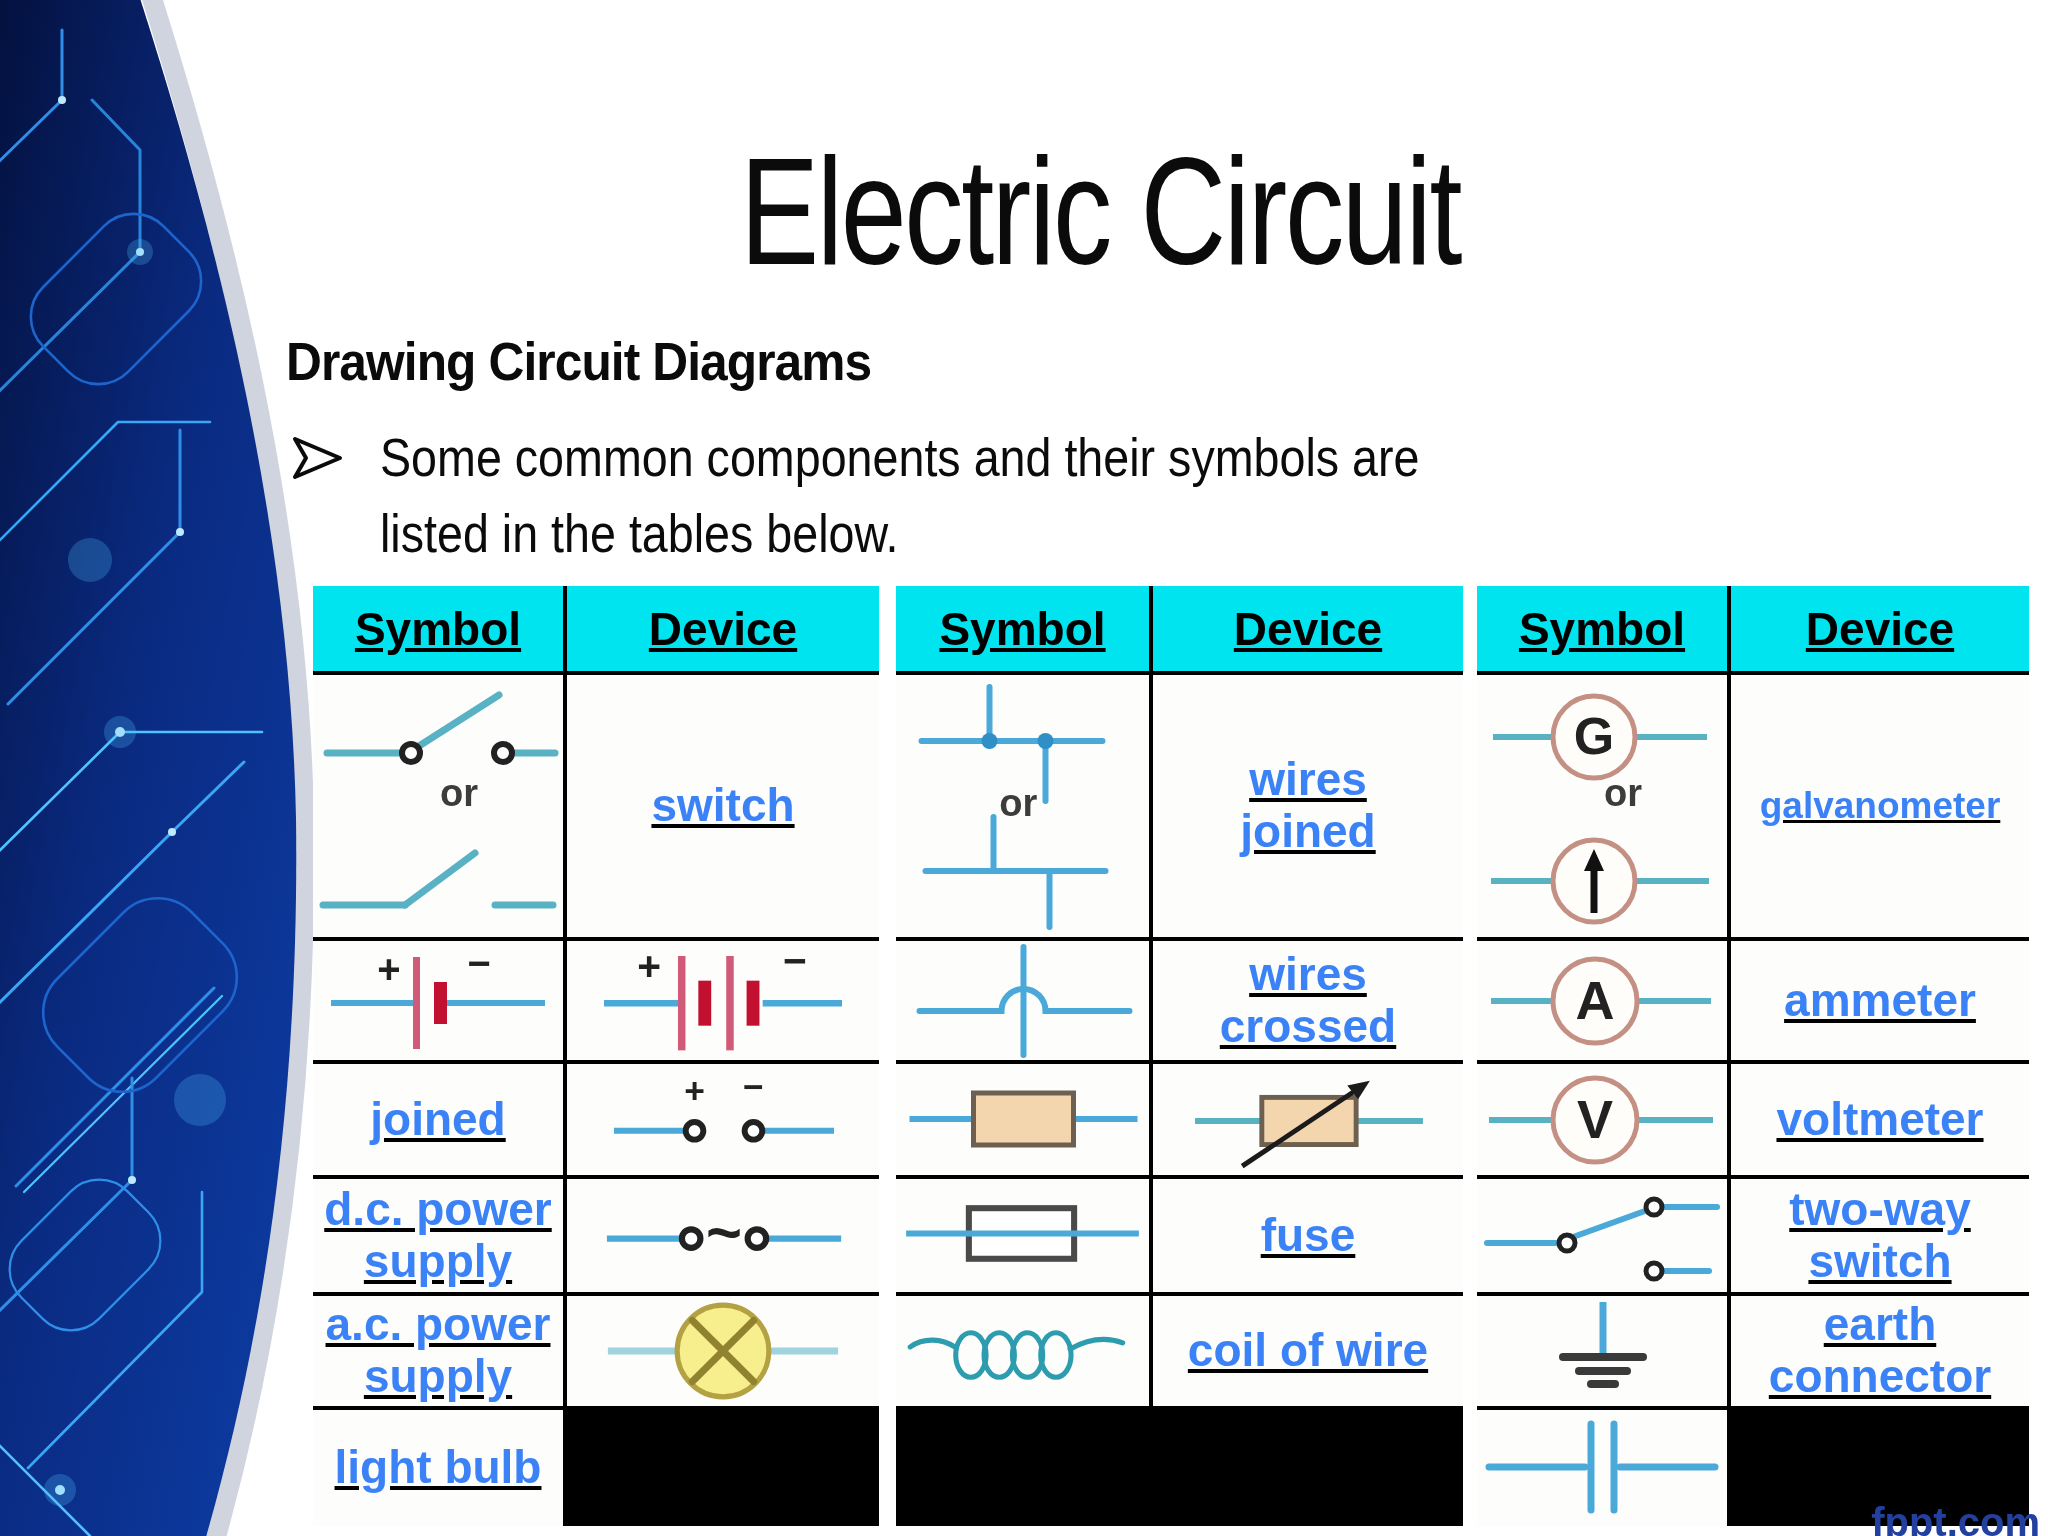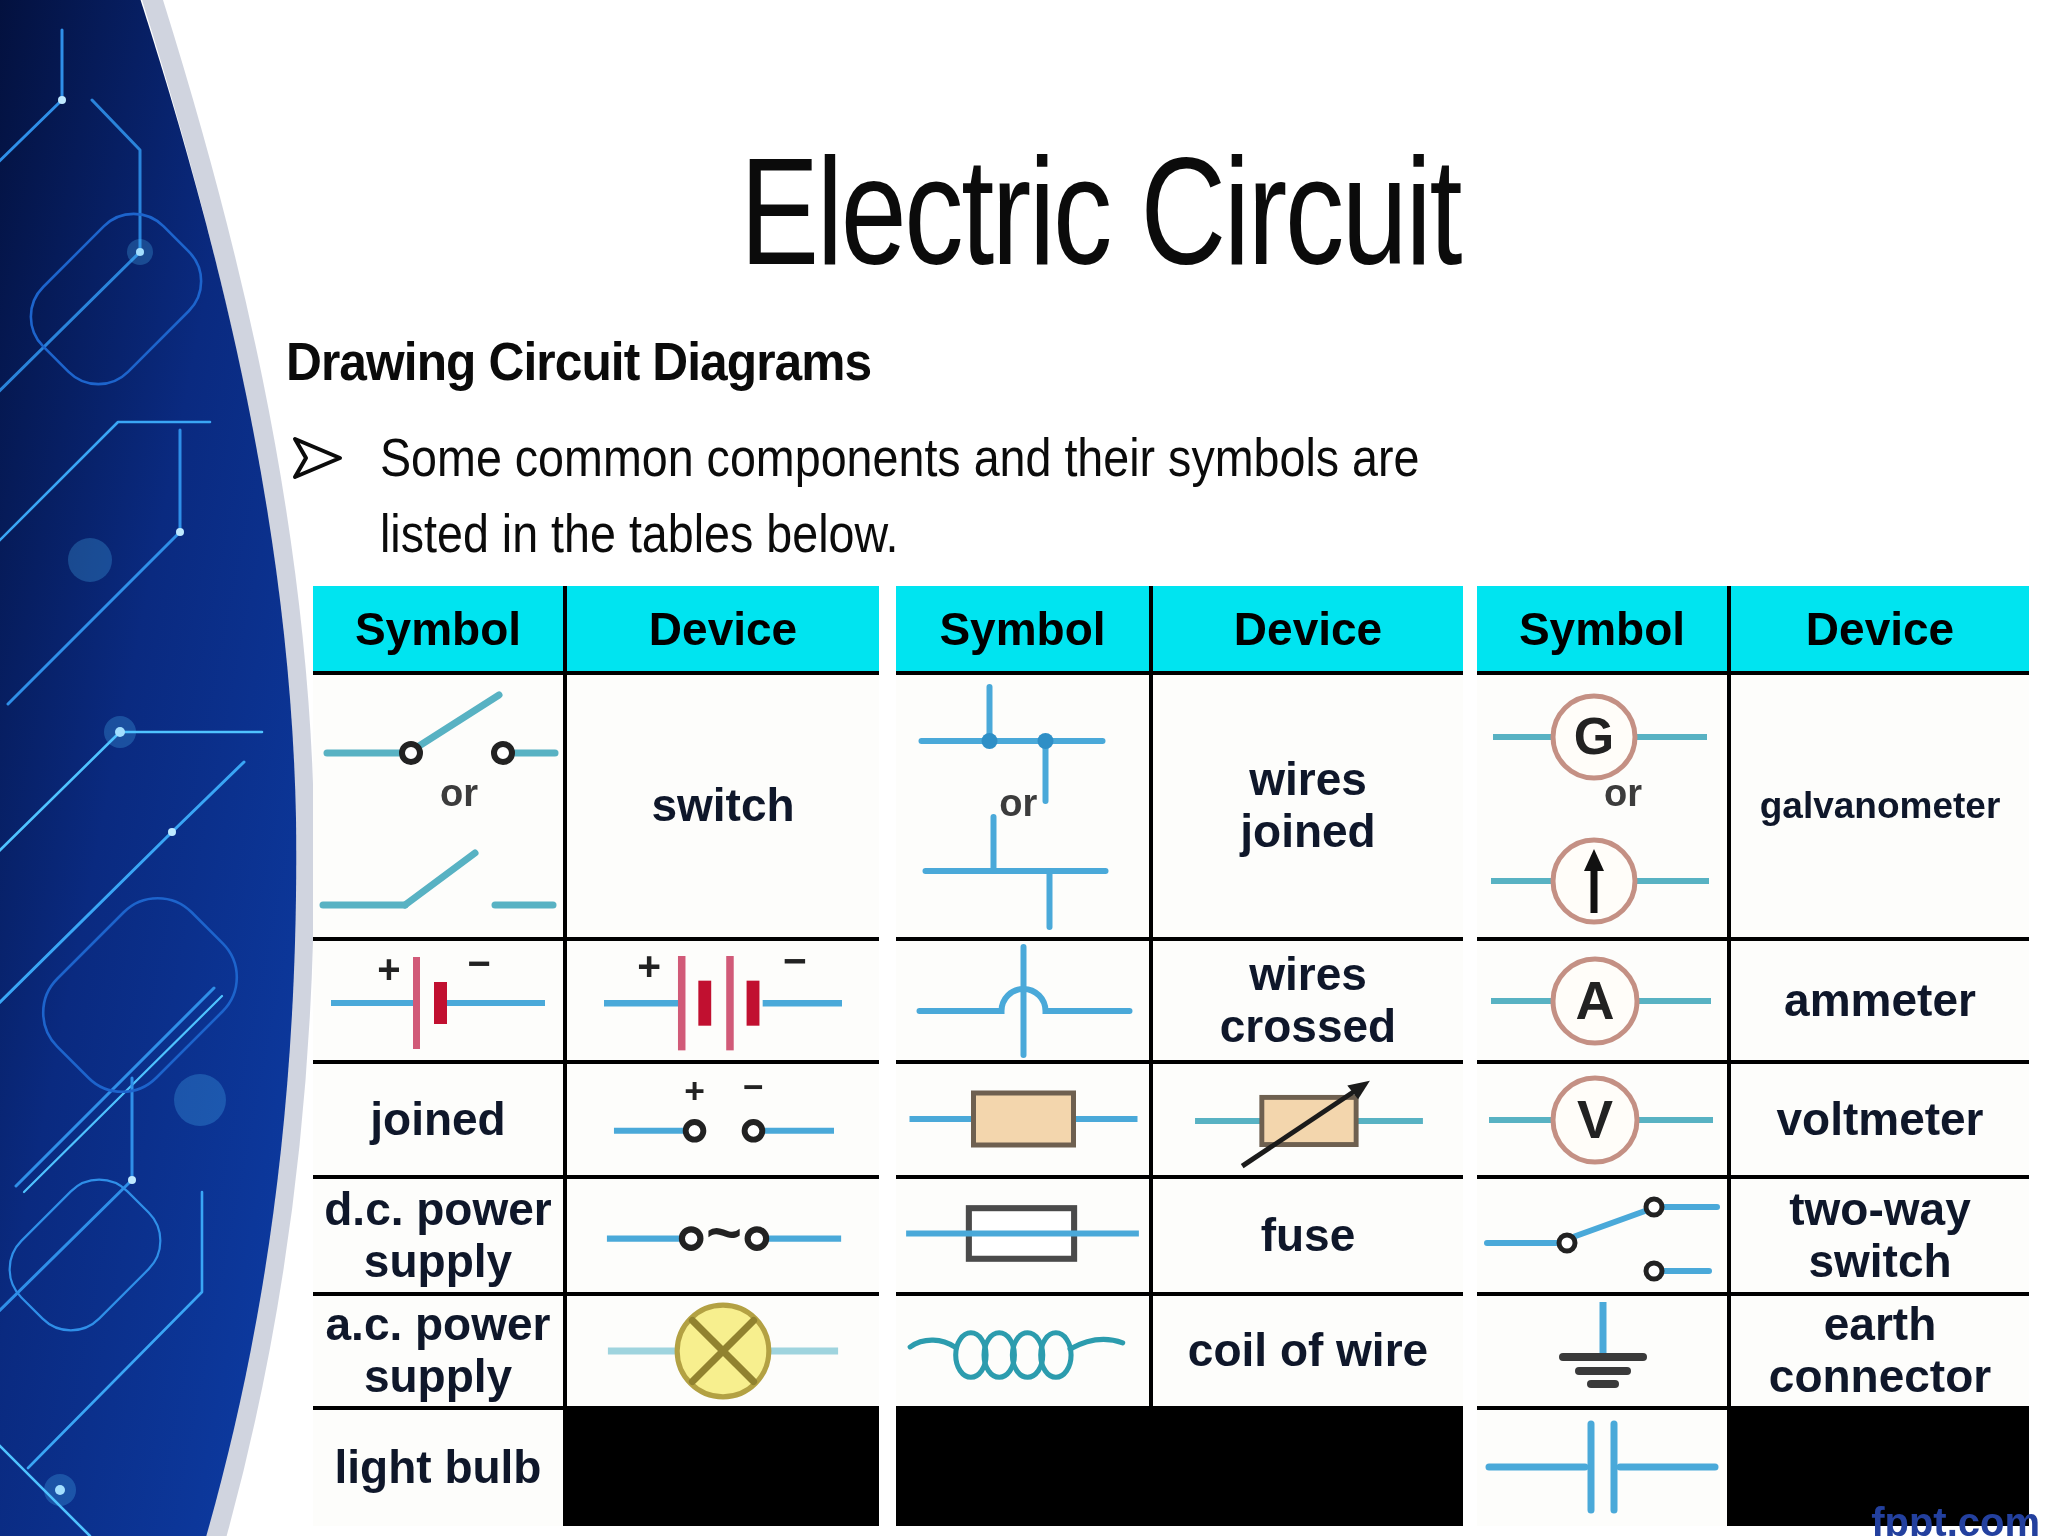--- a/index.html
+++ b/index.html
@@ -23,27 +23,28 @@
   .bullet-arrow{position:absolute; left:0; top:16px;}
   .bullet-text{
     position:absolute; left:88px; top:0; width:1200px;
     font-size:53px; color:#0b0b0b; line-height:76px;
     transform:scaleX(.88); transform-origin:left top; white-space:pre;
   }
   .ctable{
     position:absolute; top:586px; height:940px; box-sizing:border-box;
     background:#000; display:grid; gap:4px;
     grid-template-rows:85px 262px 119px 111px 113px 110px 1fr;
+    text-decoration:underline;
   }
   #t1{left:313px;width:566px;grid-template-columns:250px 1fr;}
   #t2{left:896px;width:567px;grid-template-columns:253px 1fr;}
   #t3{left:1477px;width:552px;grid-template-columns:250px 1fr;}
   .cell{background:#fdfdfb; display:flex; align-items:center; justify-content:center; position:relative; overflow:hidden;}
   .th{background:#00e4f0; color:#000; font-weight:bold; font-size:46px;}
-  .dev{color:#0f172a; font-weight:bold; font-size:46px; line-height:1.12; text-align:center; white-space:pre-line;}
+  .dev{color:#3b82f6; font-weight:bold; font-size:46px; line-height:1.12; text-align:center; white-space:pre-line;}
   .dev.small{font-size:34px;}
   .dev.mid{font-size:37px;}
   .sym svg{width:100%; height:100%; display:block;}
   .or-badge{
     position:absolute; left:52%; top:45%; transform:translate(-50%,-50%);
     font-weight:bold; font-size:38px; color:#3c3c3c;margin-left:16px;
   }
   .or-left{left:42%; top:49%;}
   .watermark{
     position:absolute; top:1500px; right:8px; font-size:40px; font-weight:bold;

